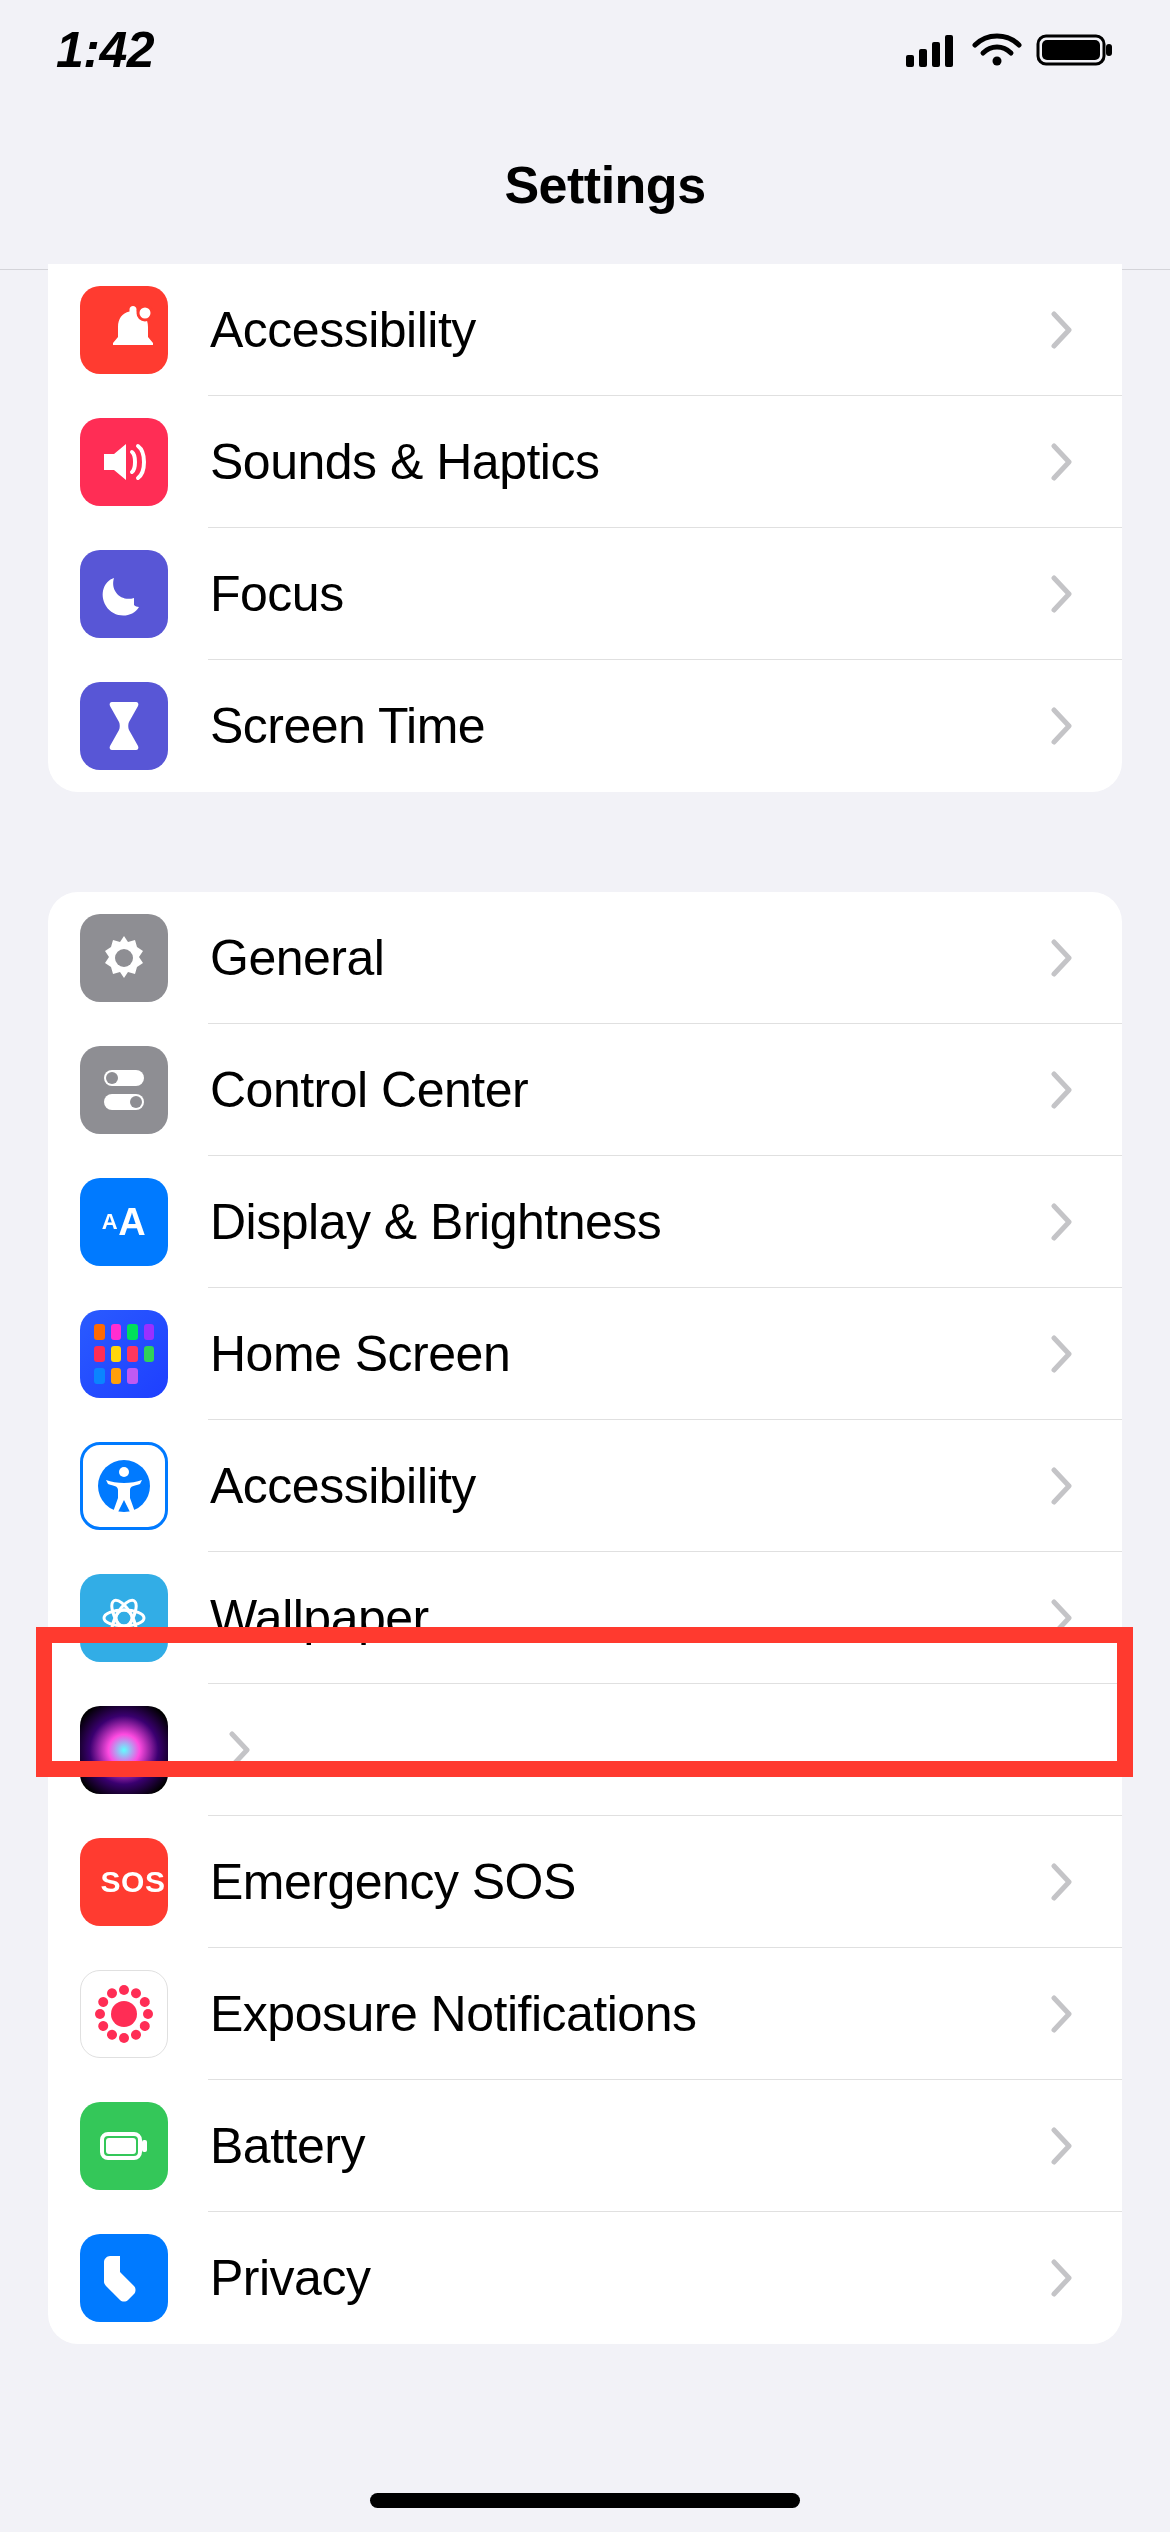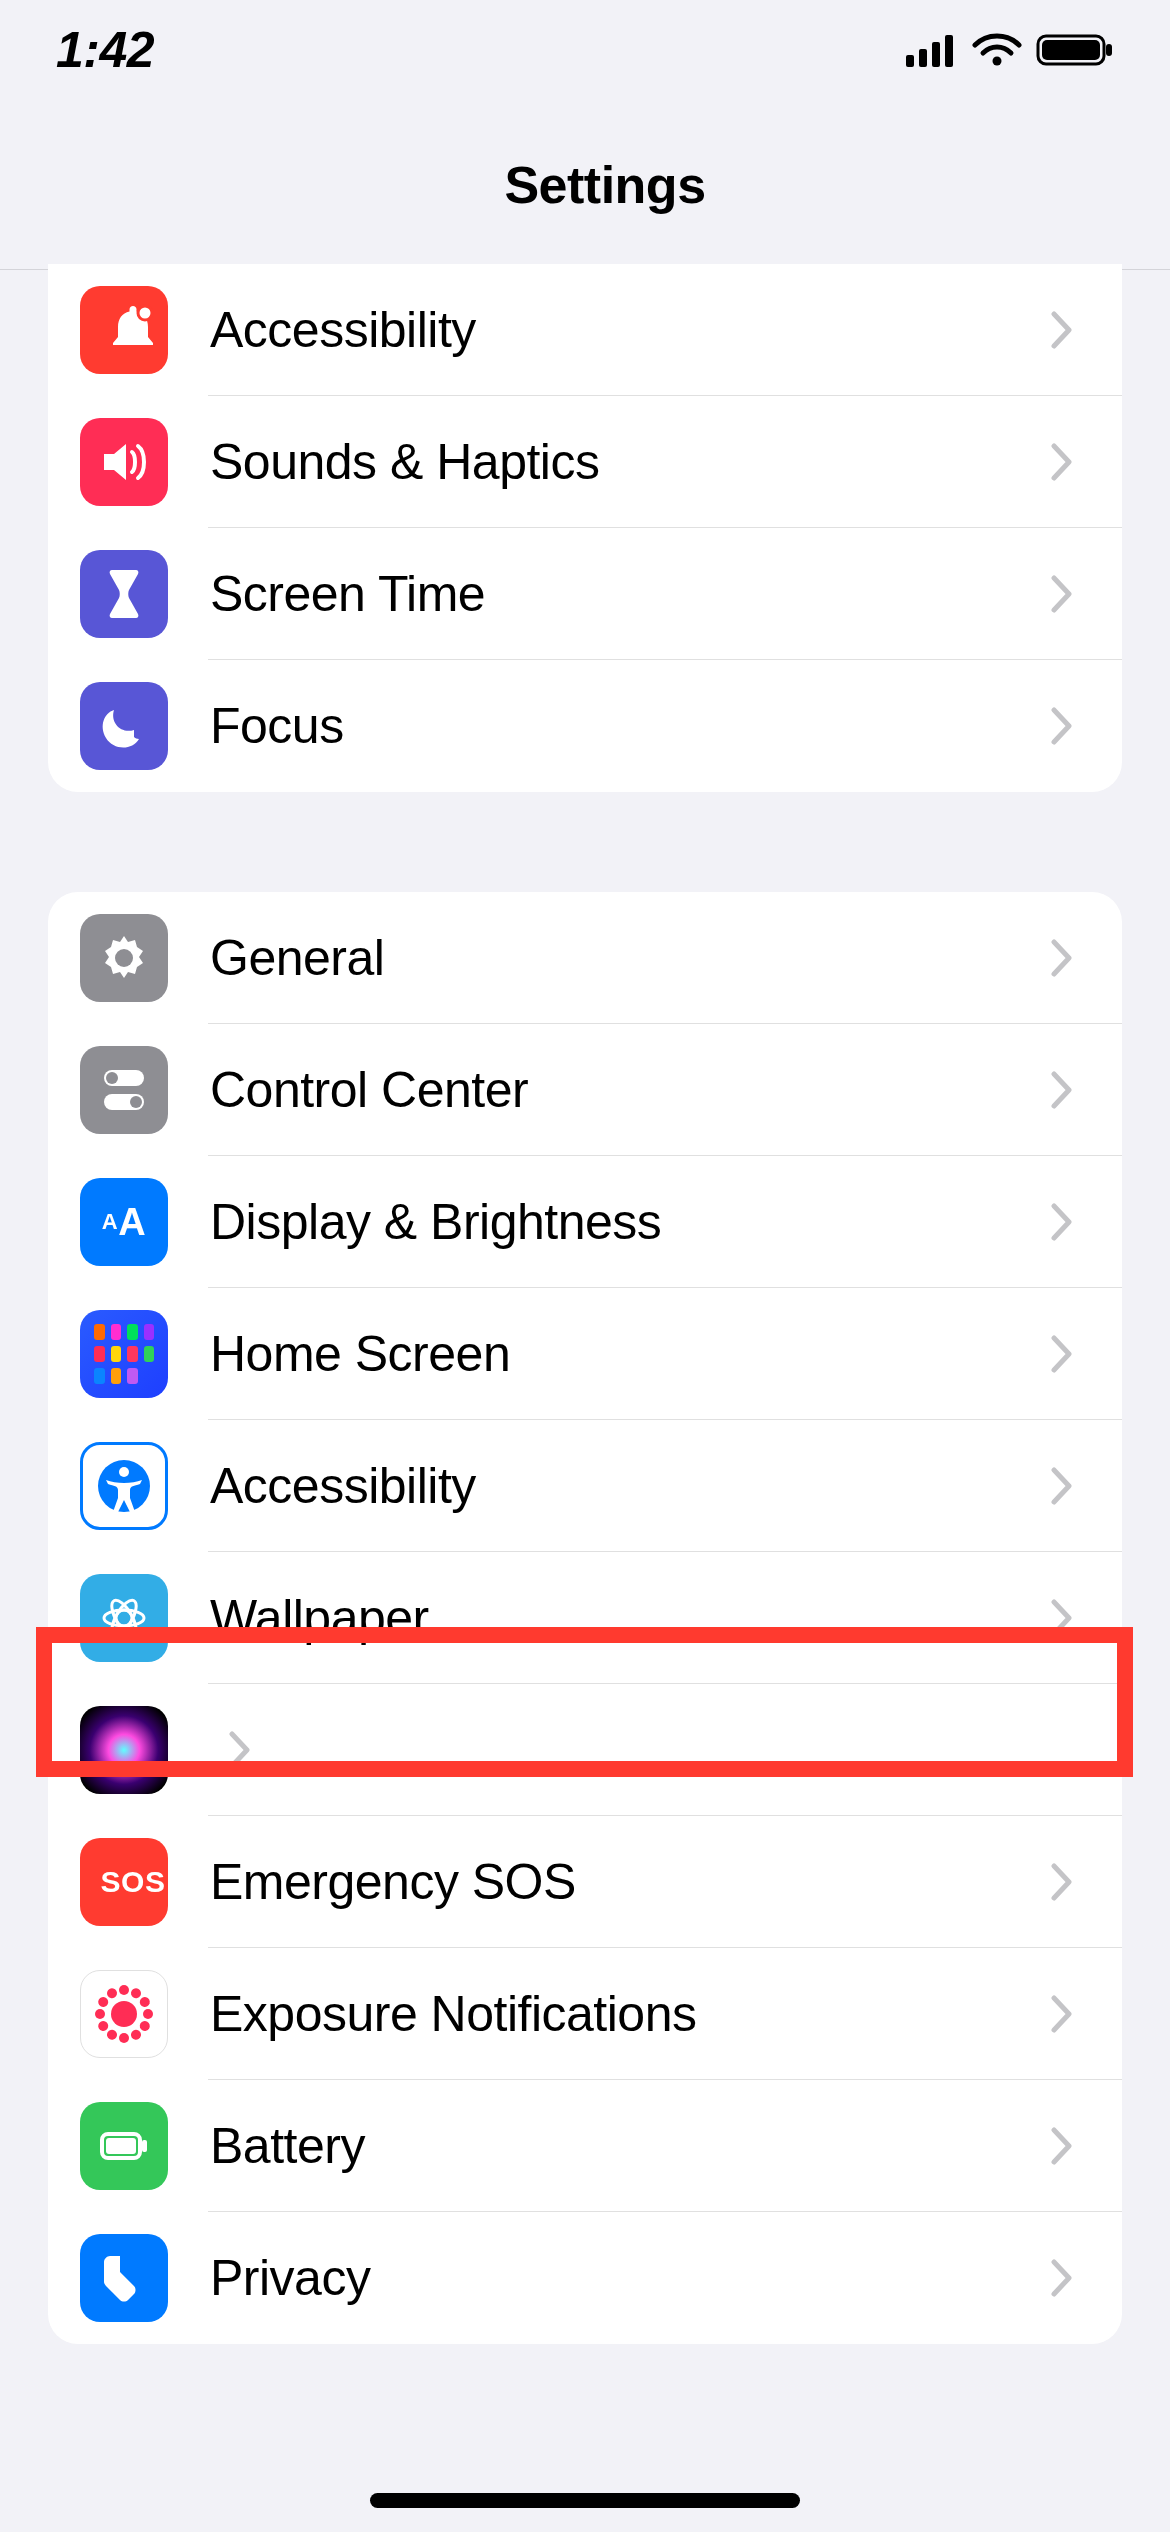--- a/index.html
+++ b/index.html
@@ -236,38 +236,38 @@
       <div class="chevron">
           <svg viewBox="0 0 22 38">
             <path d="M3 3l15 16L3 35" fill="none" stroke="currentColor" stroke-width="5" stroke-linecap="round" stroke-linejoin="round"></path>
           </svg>
         </div>
     </div>
 
     <div class="row">
       <div class="icon-box bg-indigo">
         <svg viewBox="0 0 60 60" fill="#fff">
+            <path d="M40 34c-13 4-24-7-20-20C10 17 5 30 12 42c7 12 26 13 33 1-2 0-4-1-5-2 0-3 0-5 0-7z"></path>
+          </svg>
+      </div>
+      <div class="row-label">Focus</div>
+      <div class="chevron">
+          <svg viewBox="0 0 22 38">
+            <path d="M3 3l15 16L3 35" fill="none" stroke="currentColor" stroke-width="5" stroke-linecap="round" stroke-linejoin="round"></path>
+          </svg>
+        </div>
+    </div>
+
+    <div class="row">
+      <div class="icon-box bg-indigo">
+        <svg viewBox="0 0 60 60" fill="#fff">
             <path d="M18 6h24c2 0 3 2 2 4l-9 16c-1 2-1 6 0 8l9 16c1 2 0 4-2 4H18c-2 0-3-2-2-4l9-16c1-2 1-6 0-8L16 10c-1-2 0-4 2-4z"></path>
           </svg>
       </div>
       <div class="row-label">Screen Time</div>
-      <div class="chevron">
-          <svg viewBox="0 0 22 38">
-            <path d="M3 3l15 16L3 35" fill="none" stroke="currentColor" stroke-width="5" stroke-linecap="round" stroke-linejoin="round"></path>
-          </svg>
-        </div>
-    </div>
-
-    <div class="row">
-      <div class="icon-box bg-indigo">
-        <svg viewBox="0 0 60 60" fill="#fff">
-            <path d="M40 34c-13 4-24-7-20-20C10 17 5 30 12 42c7 12 26 13 33 1-2 0-4-1-5-2 0-3 0-5 0-7z"></path>
-          </svg>
-      </div>
-      <div class="row-label">Focus</div>
       <div class="chevron">
           <svg viewBox="0 0 22 38">
             <path d="M3 3l15 16L3 35" fill="none" stroke="currentColor" stroke-width="5" stroke-linecap="round" stroke-linejoin="round"></path>
           </svg>
         </div>
     </div>
 
   </div>
 
   <div class="group second">

